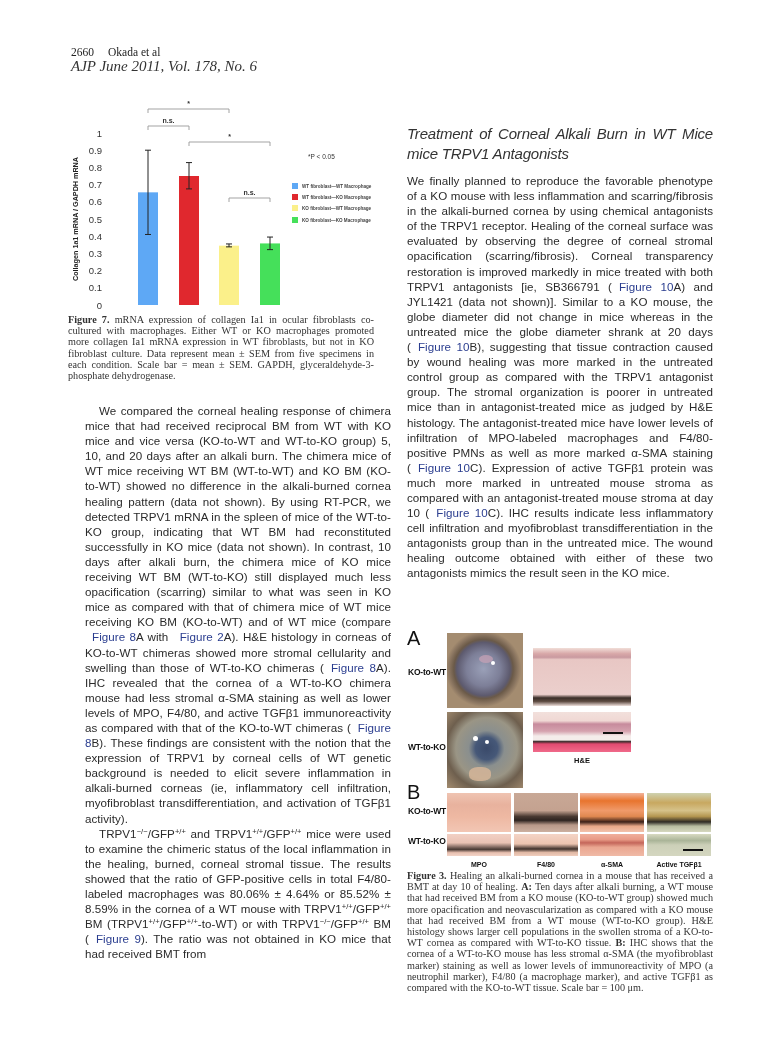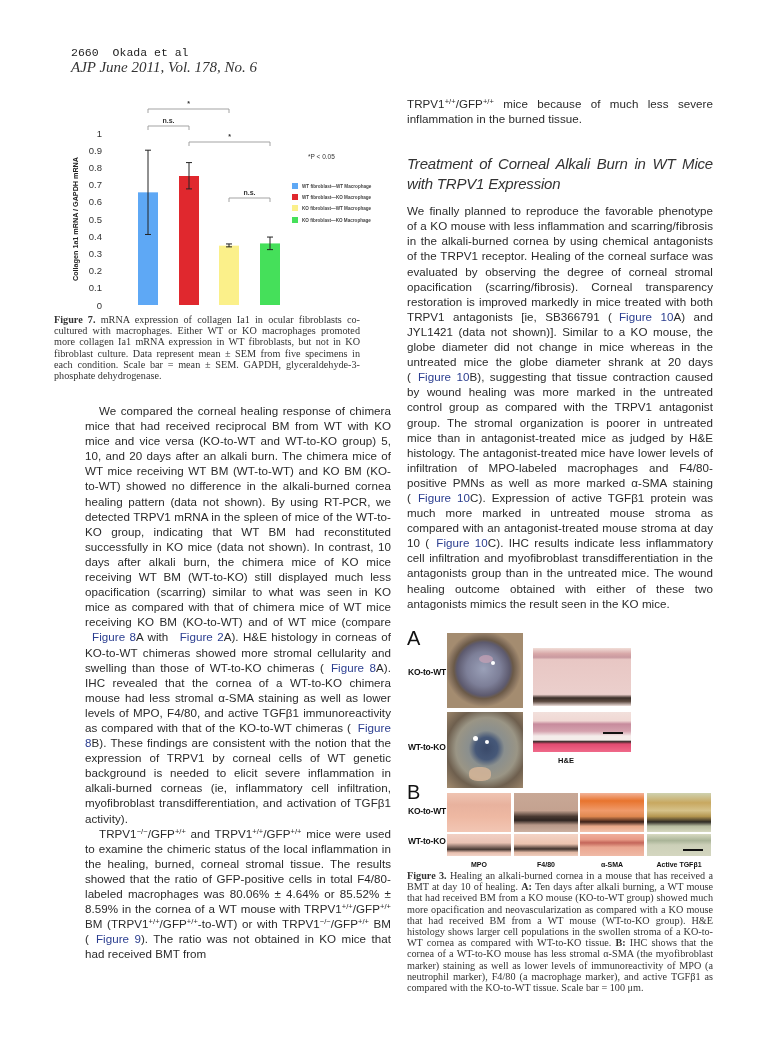--- a/index.html
+++ b/index.html
@@ -1,36 +1,36 @@
 <!DOCTYPE html>
 <html><head>
 <meta charset="utf-8">
 <style>
   html, body { margin: 0; padding: 0; background: #ffffff; }
   body { width: 780px; height: 1044px; position: relative; overflow: hidden; color: #222; }
-  .sans { font-family: Liberation Mono, monospace; }
+  .sans { font-family: Liberation Serif, serif; }
 
   #running-head { position: absolute; left: 71px; top: 46px; }
   #running-head .l1 { font-size: 11.5px; color: #222; }
   #running-head .l1 span.pg { margin-right: 14px; }
   #running-head .l2 { font-family: "Liberation Serif", "DejaVu Serif", serif; font-style: italic; font-size: 15px; color: #333; margin-top: 0px; }
 
   .body-text { font-family: "Liberation Sans", "DejaVu Sans", sans-serif; font-size: 11.6px; line-height: 15.1px; color: #2a2a2a; text-align: justify; letter-spacing: 0.05px; }
   .body-text p { margin: 0; }
   .body-text .indent { text-indent: 14px; }
   .link { color: #2a3d8f; margin-left: 7px; }
   sup { font-size: 7.5px; line-height: 0; vertical-align: 4px; }
 
   #col-left { position: absolute; left: 85px; top: 403px; width: 306px; }
   #col-right { position: absolute; left: 407px; top: 96px; width: 306px; }
   #section-heading { font-family: "Liberation Sans", "DejaVu Sans", sans-serif; font-style: italic; font-size: 15px; line-height: 20px; color: #333; margin: 28px 0 9px 0; font-weight: normal; letter-spacing: -0.2px; }
 
   .caption { font-family: "Liberation Serif", "DejaVu Serif", serif; font-size: 10.2px; line-height: 11.2px; color: #333; text-align: justify; }
   .caption b { font-weight: bold; }
-  #fig7-caption { position: absolute; left: 54px; top: 314px; width: 306px; }
+  #fig7-caption { position: absolute; left: 68px; top: 314px; width: 306px; }
   #fig8-caption { position: absolute; left: 407px; top: 870px; width: 306px; }
 
   #fig7-chart { position: absolute; left: 50px; top: 95px; }
 
   #fig8 { position: absolute; left: 400px; top: 625px; width: 330px; height: 245px; }
   .panel-letter { position: absolute; font-family: "Liberation Sans", "DejaVu Sans", sans-serif; font-size: 20px; color: #111; }
   .row-label { position: absolute; font-family: "Liberation Sans", "DejaVu Sans", sans-serif; font-weight: bold; font-size: 8.5px; color: #111; letter-spacing: -0.2px; }
   .col-label { position: absolute; font-family: "Liberation Sans", "DejaVu Sans", sans-serif; font-weight: bold; font-size: 7px; color: #111; text-align: center; }
   .img { position: absolute; overflow: hidden; }
 </style>
@@ -108,22 +108,21 @@
   <b>Figure 7.</b>
   <span>mRNA expression of collagen Ia1 in ocular fibroblasts co-cultured with macrophages. Either WT or KO macrophages promoted more collagen Ia1 mRNA expression in WT fibroblasts, but not in KO fibroblast culture. Data represent mean ± SEM from five specimens in each condition. Scale bar = mean ± SEM. GAPDH, glyceraldehyde-3-phosphate dehydrogenase.</span>
 </div>
 
 <div id="col-left" class="body-text">
   <p class="indent" id="lp1"><span>We compared the corneal healing response of chimera mice that had received reciprocal BM from WT with KO mice and vice versa (KO-to-WT and WT-to-KO group) 5, 10, and 20 days after an alkali burn. The chimera mice of WT mice receiving WT BM (WT-to-WT) and KO BM (KO-to-WT) showed no difference in the alkali-burned cornea healing pattern (data not shown). By using RT-PCR, we detected TRPV1 mRNA in the spleen of mice of the WT-to-KO group, indicating that WT BM had reconstituted successfully in KO mice (data not shown). In contrast, 10 days after alkali burn, the chimera mice of KO mice receiving WT BM (WT-to-KO) still displayed much less opacification (scarring) similar to what was seen in KO mice as compared with that of chimera mice of WT mice receiving KO BM (KO-to-WT) and of WT mice (compare </span><span class="link">Figure 8</span><span>A with </span><span class="link">Figure 2</span><span>A). H&amp;E histology in corneas of KO-to-WT chimeras showed more stromal cellularity and swelling than those of WT-to-KO chimeras (</span><span class="link">Figure 8</span><span>A). IHC revealed that the cornea of a WT-to-KO chimera mouse had less stromal α-SMA staining as well as lower levels of MPO, F4/80, and active TGFβ1 immunoreactivity as compared with that of the KO-to-WT chimeras (</span><span class="link">Figure 8</span><span>B). These findings are consistent with the notion that the expression of TRPV1 by corneal cells of WT genetic background is needed to elicit severe inflammation in alkali-burned corneas (ie, inflammatory cell infiltration, myofibroblast transdifferentiation, and activation of TGFβ1 activity).</span></p>
   <p class="indent" id="lp2"><span>TRPV1</span><sup>−/−</sup><span>/GFP</span><sup>+/+</sup><span> and TRPV1</span><sup>+/+</sup><span>/GFP</span><sup>+/+</sup><span> mice were used to examine the chimeric status of the local inflammation in the healing, burned, corneal stromal tissue. The results showed that the ratio of GFP-positive cells in total F4/80-labeled macrophages was 80.06% ± 4.64% or 85.52% ± 8.59% in the cornea of a WT mouse with TRPV1</span><sup>+/+</sup><span>/GFP</span><sup>+/+</sup><span> BM (TRPV1</span><sup>+/+</sup><span>/GFP</span><sup>+/+</sup><span>-to-WT) or with TRPV1</span><sup>−/−</sup><span>/GFP</span><sup>+/+</sup><span> BM (</span><span class="link">Figure 9</span><span>). The ratio was not obtained in KO mice that had received BMT from</span></p>
 </div>
 
 <div id="col-right" class="body-text">
-  <p id="rp0"><span>TRPV1</span><sup>+/+</sup><span>/GFP</span><sup>+/+</sup><span> mice because of much less severe inflammation in the burned tissue.</span></p>
-  <h3 id="section-heading">Treatment of Corneal Alkali Burn in WT Mice with TRPV1 Expression</h3>
+  <h3 id="section-heading">Treatment of Corneal Alkali Burn in WT Mice mice TRPV1 Antagonists</h3>
   <p id="rp1"><span>We finally planned to reproduce the favorable phenotype of a KO mouse with less inflammation and scarring/fibrosis in the alkali-burned cornea by using chemical antagonists of the TRPV1 receptor. Healing of the corneal surface was evaluated by observing the degree of corneal stromal opacification (scarring/fibrosis). Corneal transparency restoration is improved markedly in mice treated with both TRPV1 antagonists [ie, SB366791 (</span><span class="link">Figure 10</span><span>A) and JYL1421 (data not shown)]. Similar to a KO mouse, the globe diameter did not change in mice whereas in the untreated mice the globe diameter shrank at 20 days (</span><span class="link">Figure 10</span><span>B), suggesting that tissue contraction caused by wound healing was more marked in the untreated control group as compared with the TRPV1 antagonist group. The stromal organization is poorer in untreated mice than in antagonist-treated mice as judged by H&amp;E histology. The antagonist-treated mice have lower levels of infiltration of MPO-labeled macrophages and F4/80-positive PMNs as well as more marked α-SMA staining (</span><span class="link">Figure 10</span><span>C). Expression of active TGFβ1 protein was much more marked in untreated mouse stroma as compared with an antagonist-treated mouse stroma at day 10 (</span><span class="link">Figure 10</span><span>C). IHC results indicate less inflammatory cell infiltration and myofibroblast transdifferentiation in the antagonists group than in the untreated mice. The wound healing outcome obtained with either of these two antagonists mimics the result seen in the KO mice.</span></p>
 </div>
 
 <div id="fig8">
   <div class="panel-letter" style="left:7px; top:2px;">A</div>
   <div class="row-label" style="left:8px; top:42px;">KO-to-WT</div>
   <div class="row-label" style="left:8px; top:117px;">WT-to-KO</div>
 
   <div class="img" style="left:47px; top:8px; width:76px; height:75px; background: radial-gradient(ellipse 38px 38px at 48% 48%, #9aa0b8 0%, #7d7f98 45%, #5d5a6e 70%, #6b5a48 78%, #8a7560 90%, #a48c70 100%);">
     <div style="position:absolute; left:32px; top:22px; width:14px; height:8px; border-radius:50%; background:#c9a2b6; opacity:.7;"></div>
@@ -133,21 +132,21 @@
   <div class="img" style="left:47px; top:87px; width:76px; height:76px; background: radial-gradient(circle at 52% 48%, #3a4a6a 0%, #465878 20%, #8a8f8e 32%, #9a9585 55%, #6e5f4e 72%, #a38c70 100%);">
     <div style="position:absolute; left:26px; top:24px; width:5px; height:5px; border-radius:50%; background:#fff;"></div>
     <div style="position:absolute; left:38px; top:28px; width:4px; height:4px; border-radius:50%; background:#fff;"></div>
     <div style="position:absolute; left:22px; top:55px; width:22px; height:14px; border-radius:40%; background:#d9b89a; opacity:.8;"></div>
   </div>
 
   <div class="img" style="left:133px; top:23px; width:98px; height:58px; background: linear-gradient(to bottom, #f1ded8 0%, #d8a7a8 10%, #c99aa0 16%, #e8c7c4 20%, #ebcfcc 80%, #3a2e28 86%, #5c4a40 92%, #efe0dc 100%);"></div>
   <div class="img" style="left:133px; top:87px; width:98px; height:40px; background: linear-gradient(to bottom, #f2e0dc 0%, #f0d8d4 22%, #c78b9c 30%, #d5a2ae 48%, #f4ecea 60%, #f4ecea 70%, #3a2a2a 74%, #e04a70 80%, #f06a8a 100%);">
     <div style="position:absolute; right:8px; top:20px; width:20px; height:2px; background:#111;"></div>
   </div>
-  <div class="col-label" style="left:144px; top:131px; width:44px; font-size:7.5px;">H&amp;E</div>
+  <div class="col-label" style="left:160px; top:131px; width:44px; font-size:7.5px;">H&amp;E</div>
 
   <div class="panel-letter" style="left:7px; top:156px;">B</div>
   <div class="row-label" style="left:8px; top:181px;">KO-to-WT</div>
   <div class="row-label" style="left:8px; top:211px;">WT-to-KO</div>
 
   <div class="img" style="left:47px; top:168px; width:64px; height:39px; background: linear-gradient(to bottom, #efc4b2 0%, #e8b29e 30%, #eeb8a2 60%, #f2c6b4 100%);"></div>
   <div class="img" style="left:114px; top:168px; width:64px; height:39px; background: linear-gradient(to bottom, #c8a896 0%, #c4a290 45%, #4a3a32 60%, #2e2420 70%, #b89888 82%, #ccb0a0 100%);"></div>
   <div class="img" style="left:180px; top:168px; width:64px; height:39px; background: linear-gradient(to bottom, #f2b49a 0%, #e8742e 20%, #f09a6a 45%, #e08850 60%, #3a2018 74%, #e8a888 85%, #f2c2ac 100%);"></div>
   <div class="img" style="left:247px; top:168px; width:64px; height:39px; background: linear-gradient(to bottom, #cfd2b0 0%, #c8a860 25%, #d6c28a 45%, #b49650 60%, #2e2a24 74%, #b8bca0 85%, #d6d8c0 100%);"></div>
 

